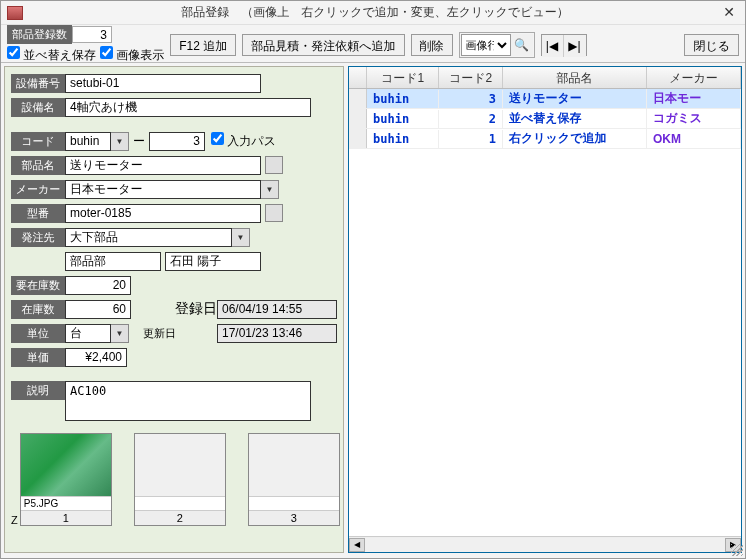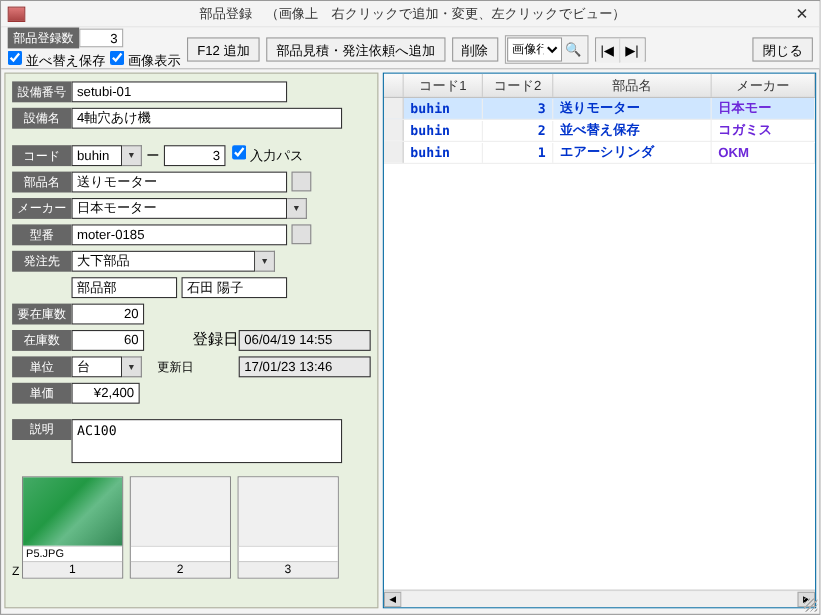--- a/index.html
+++ b/index.html
@@ -22,21 +22,21 @@
   .splitpane { display: flex; height: calc(100% - 64px); }
   .left { width: 340px; background: #e8f0e0; border: 1px solid #b0b0a0; margin: 3px 2px 3px 3px; padding: 6px; overflow: hidden; position: relative; }
   .right { flex: 1; margin: 3px 3px 3px 2px; display: flex; flex-direction: column; }
   .row { display: flex; align-items: center; margin-bottom: 4px; min-height: 20px; }
   .lbl { background: #666; color: #fff; padding: 2px 4px; font-size: 11px; width: 54px; text-align: center; }
   .inp { background: #fff; border: 1px solid #333; padding: 2px 4px; font-size: 12px; height: 19px; }
   .dd { width: 18px; height: 19px; background: #e0e0e0; border: 1px solid #888; border-left: none; display: flex; align-items: center; justify-content: center; font-size: 8px; color: #333; cursor: pointer; }
   .sq { width: 18px; height: 18px; background: #e0e0e0; border: 1px solid #888; margin-left: 4px; cursor: pointer; }
   .num { text-align: right; }
   .sep { height: 10px; }
-  .thumbs { display: flex; gap: 6px; margin-top: 8px; }
+  .thumbs { display: flex; gap: 22px; margin-top: 8px; }
   .thumb { width: 92px; border: 1px solid #888; background: #f0f0f0; display: flex; flex-direction: column; }
   .thumb-img { width: 100%; height: 62px; background: linear-gradient(135deg,#4a6,#294 40%,#6b8 60%,#385); position: relative; }
   .thumb-img.empty { background: #f0f0f0; }
   .thumb-cap { font-size: 10px; padding: 1px 3px; background: #fff; border-top: 1px solid #ccc; height: 14px; }
   .thumb-num { text-align: center; font-size: 11px; background: #eee; border-top: 1px solid #ccc; padding: 1px 0; }
   .zlabel { font-size: 11px; margin-right: 2px; align-self: flex-end; }
   .datagrid { flex: 1; border: 1px solid #0369a1; background: #fff; overflow: hidden; position: relative; }
   .gridhead { display: flex; background: linear-gradient(#fafafa,#e4e4e4); border-bottom: 1px solid #bbb; height: 22px; }
   .gh { border-right: 1px solid #ccc; padding: 3px 6px; font-size: 12px; text-align: center; color: #333; }
   .gridbody { overflow-y: auto; height: calc(100% - 22px - 16px); }
@@ -204,21 +204,21 @@
               <div class="rowsel"></div>
               <div class="gc code1" style="width:72px">buhin</div>
               <div class="gc code2" style="width:64px">2</div>
               <div class="gc name" style="width:144px">並べ替え保存</div>
               <div class="gc maker" style="flex:1">コガミス</div>
             </div>
             <div class="gr">
               <div class="rowsel"></div>
               <div class="gc code1" style="width:72px">buhin</div>
               <div class="gc code2" style="width:64px">1</div>
-              <div class="gc name" style="width:144px">エアーシリンダ</div>
+              <div class="gc name" style="width:144px">右クリックで追加</div>
               <div class="gc maker" style="flex:1">OKM</div>
             </div>
           </div>
         <div class="hscroll">
           <span class="hs-btn">◀</span>
           <div class="hs-track"></div>
           <span class="hs-btn">▶</span>
         </div>
       </div>
     </div>

